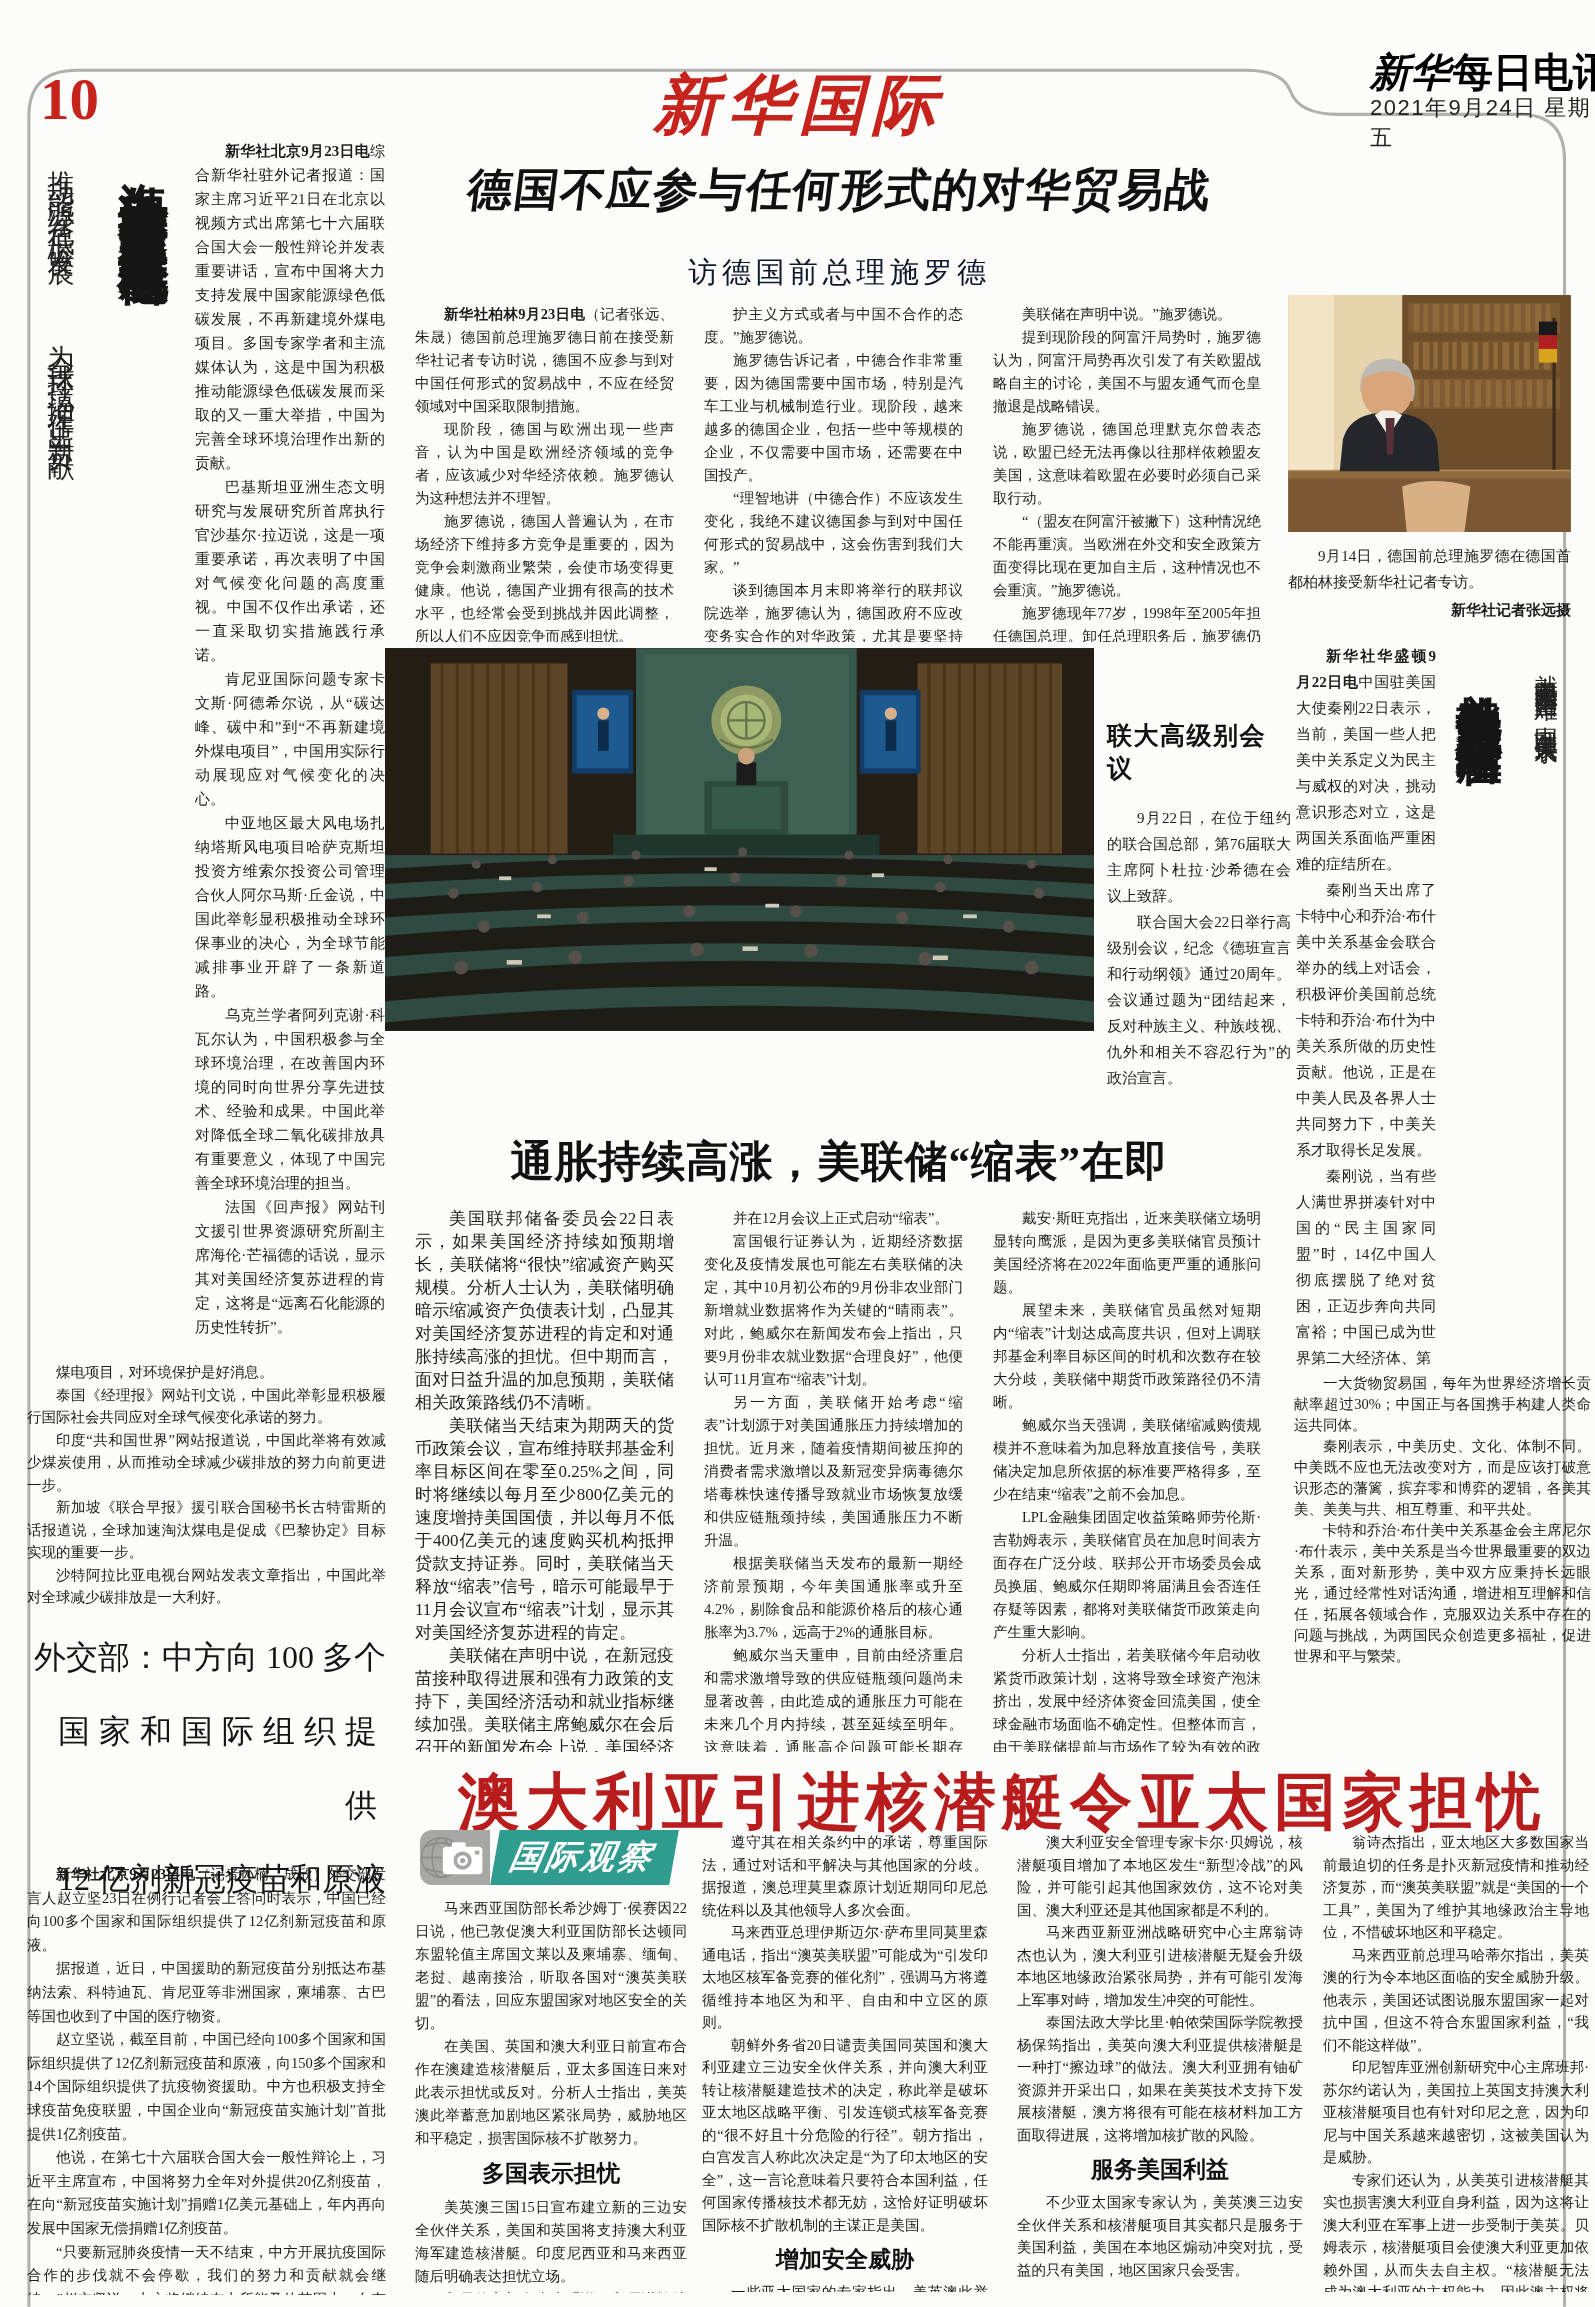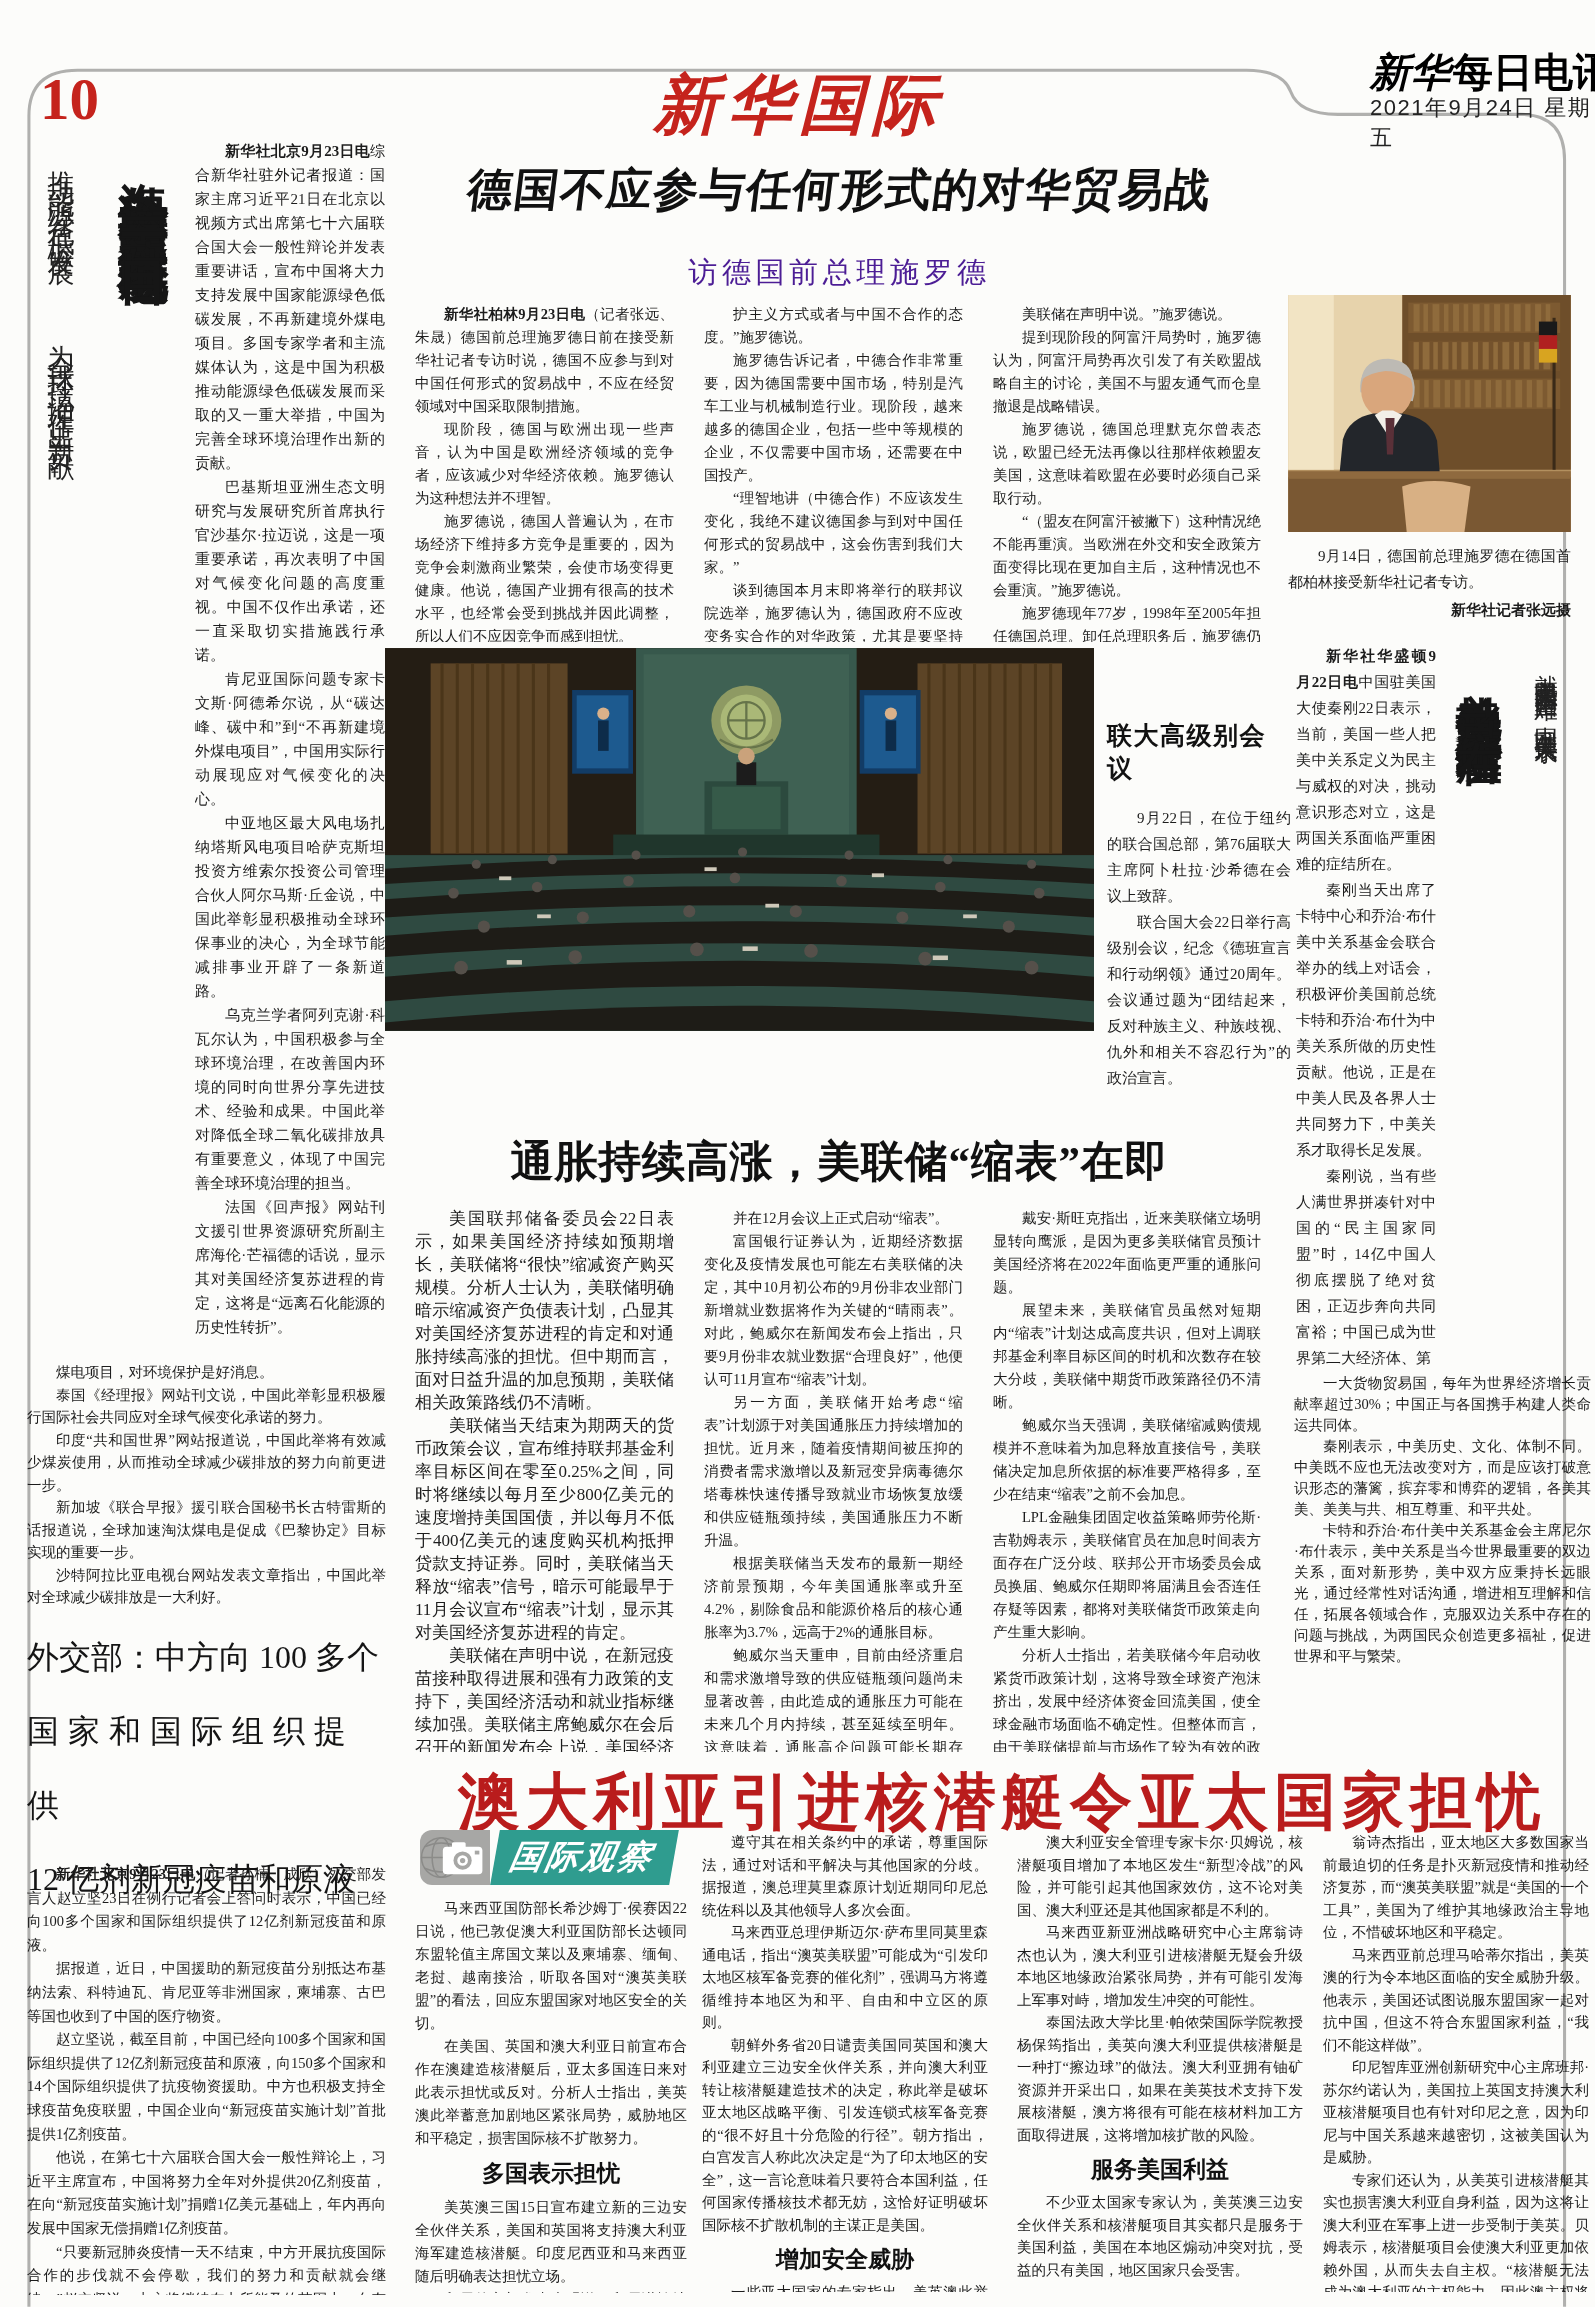--- a/index.html
+++ b/index.html
@@ -20,24 +20,24 @@
   .col-subhead{font-family:"Liberation Sans","DejaVu Sans",sans-serif;font-weight:bold;font-size:23px;
                text-align:center;text-indent:0;margin:12px 0 10.7px 0;color:#111;}
   
   .vert{writing-mode:vertical-rl;text-orientation:upright;}
   .kicker{font-size:27px;letter-spacing:10px;color:#222;}
   .vhead{font-size:50px;font-weight:900;letter-spacing:3.8px;color:#161616;}
   .qin-vhead{font-size:46px;font-weight:900;letter-spacing:3.8px;color:#161616;}
   .qin-vlead{font-size:23.6px;letter-spacing:2.3px;color:#222;}
   
   .h-germany{font-size:45px;font-weight:900;letter-spacing:1.5px;transform:skewX(-7deg);text-align:center;color:#111;}
-  .h-sub{font-size:29px;letter-spacing:4.6px;text-align:center;color:#4c1d95;font-family:Liberation Sans, sans-serif;}
+  .h-sub{font-size:29px;letter-spacing:4.6px;text-align:center;color:#0f172a;font-family:Liberation Sans, sans-serif;}
   .h-fed{font-size:43px;font-weight:900;text-align:center;letter-spacing:0.8px;color:#111;}
   .h-aukus{font-size:62px;font-weight:900;text-align:center;letter-spacing:6px;color:#b91c1c;}
-  .h-mofa{font-size:32px;text-align:left;line-height:74px;color:#151515;}
+  .h-mofa{font-size:32px;text-align:right;line-height:74px;color:#151515;}
   .h-mofa .sp{letter-spacing:9px;}
   .cap-title{font-size:25px;font-weight:bold;font-family:"Liberation Sans","DejaVu Sans",sans-serif;letter-spacing:1.5px;color:#111;margin-top:13px;}
   .caption{font-size:15px;line-height:26px;text-align:justify;}
   
   .badge-wrap{display:flex;align-items:stretch;height:55px;}
   .badge-ico{width:70px;background:#a7a7a5;border-radius:12px 0 0 12px;position:relative;overflow:hidden;}
   .badge-label{background:#2f9c8f;color:#fff;font-weight:900;font-style:italic;
                font-family:"Liberation Sans","DejaVu Sans",sans-serif;font-size:33px;
                display:flex;align-items:center;padding:0 20px 0 15px;transform:skewX(-10deg);
                margin-left:4.6px;letter-spacing:3px;white-space:nowrap;}

